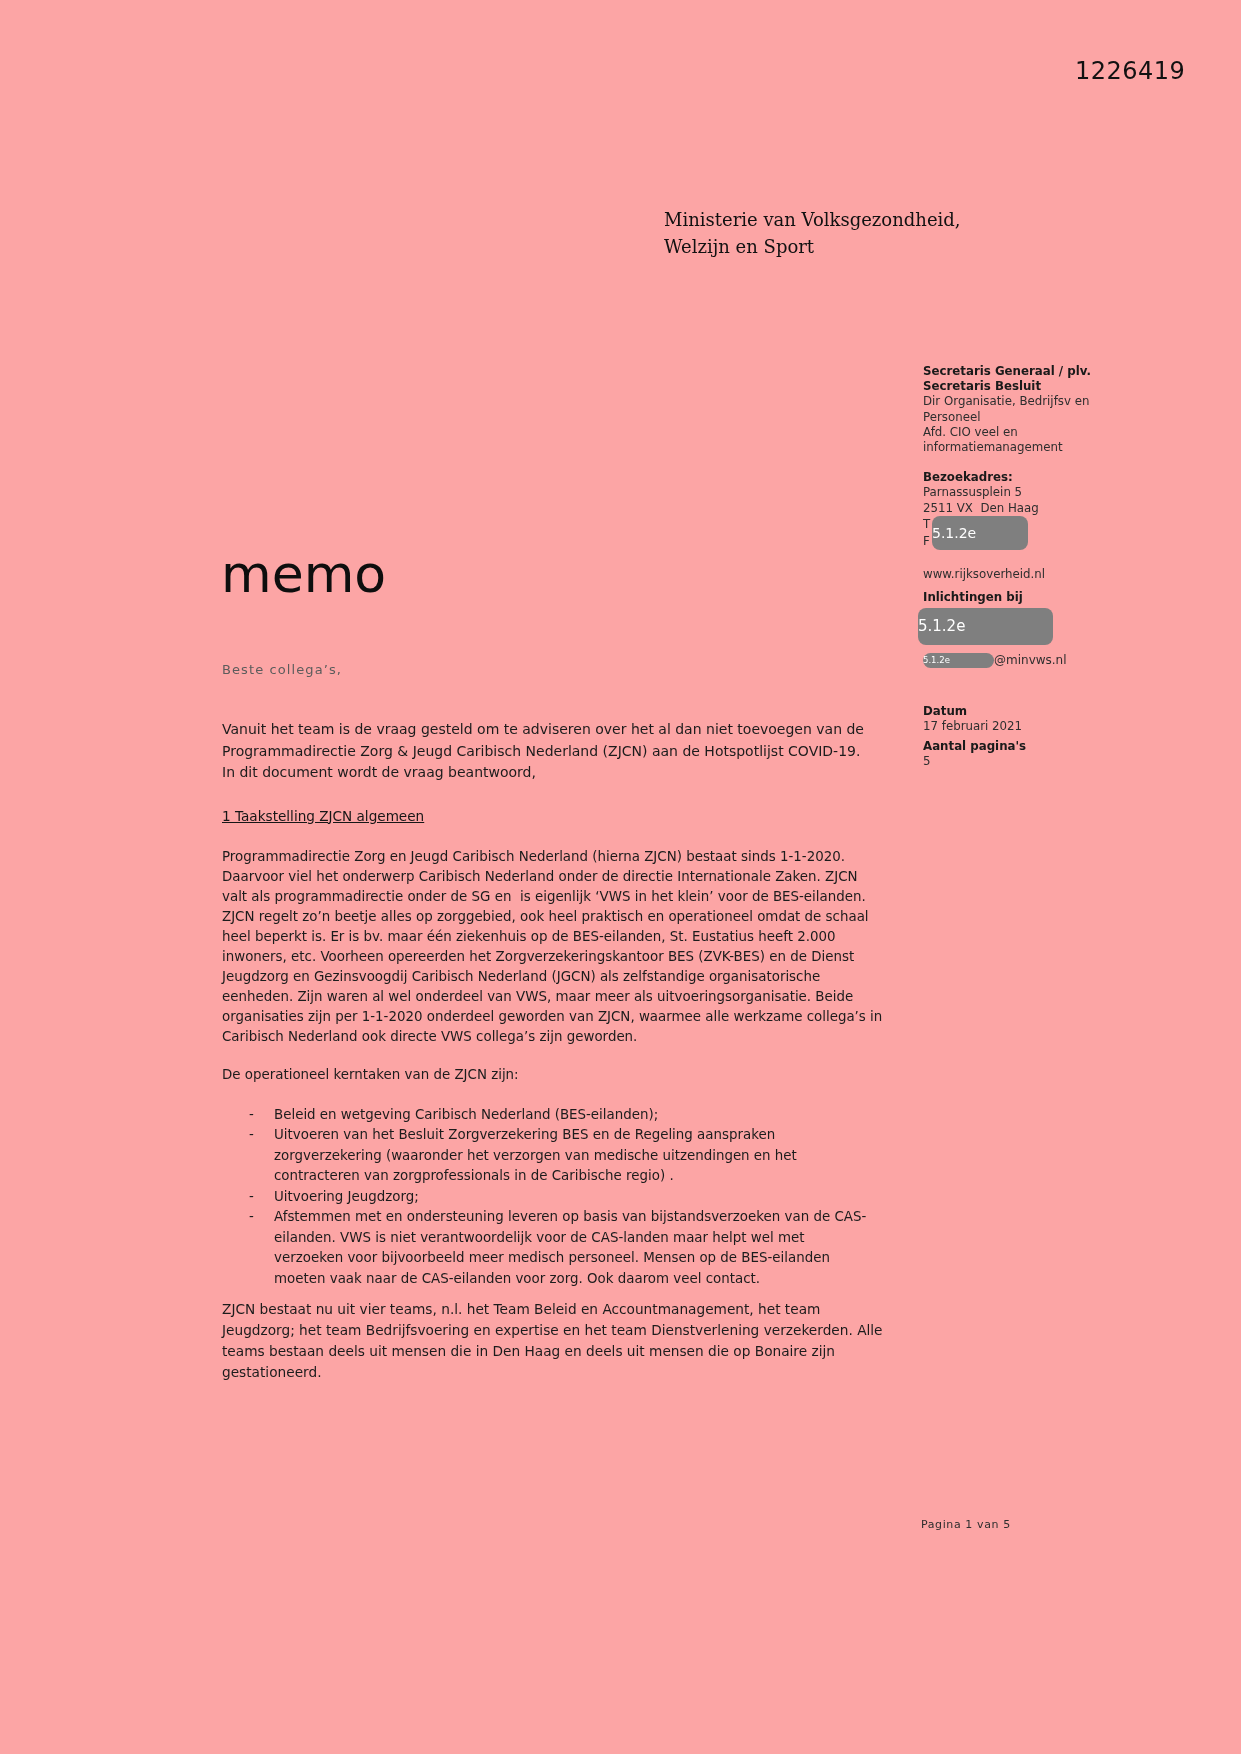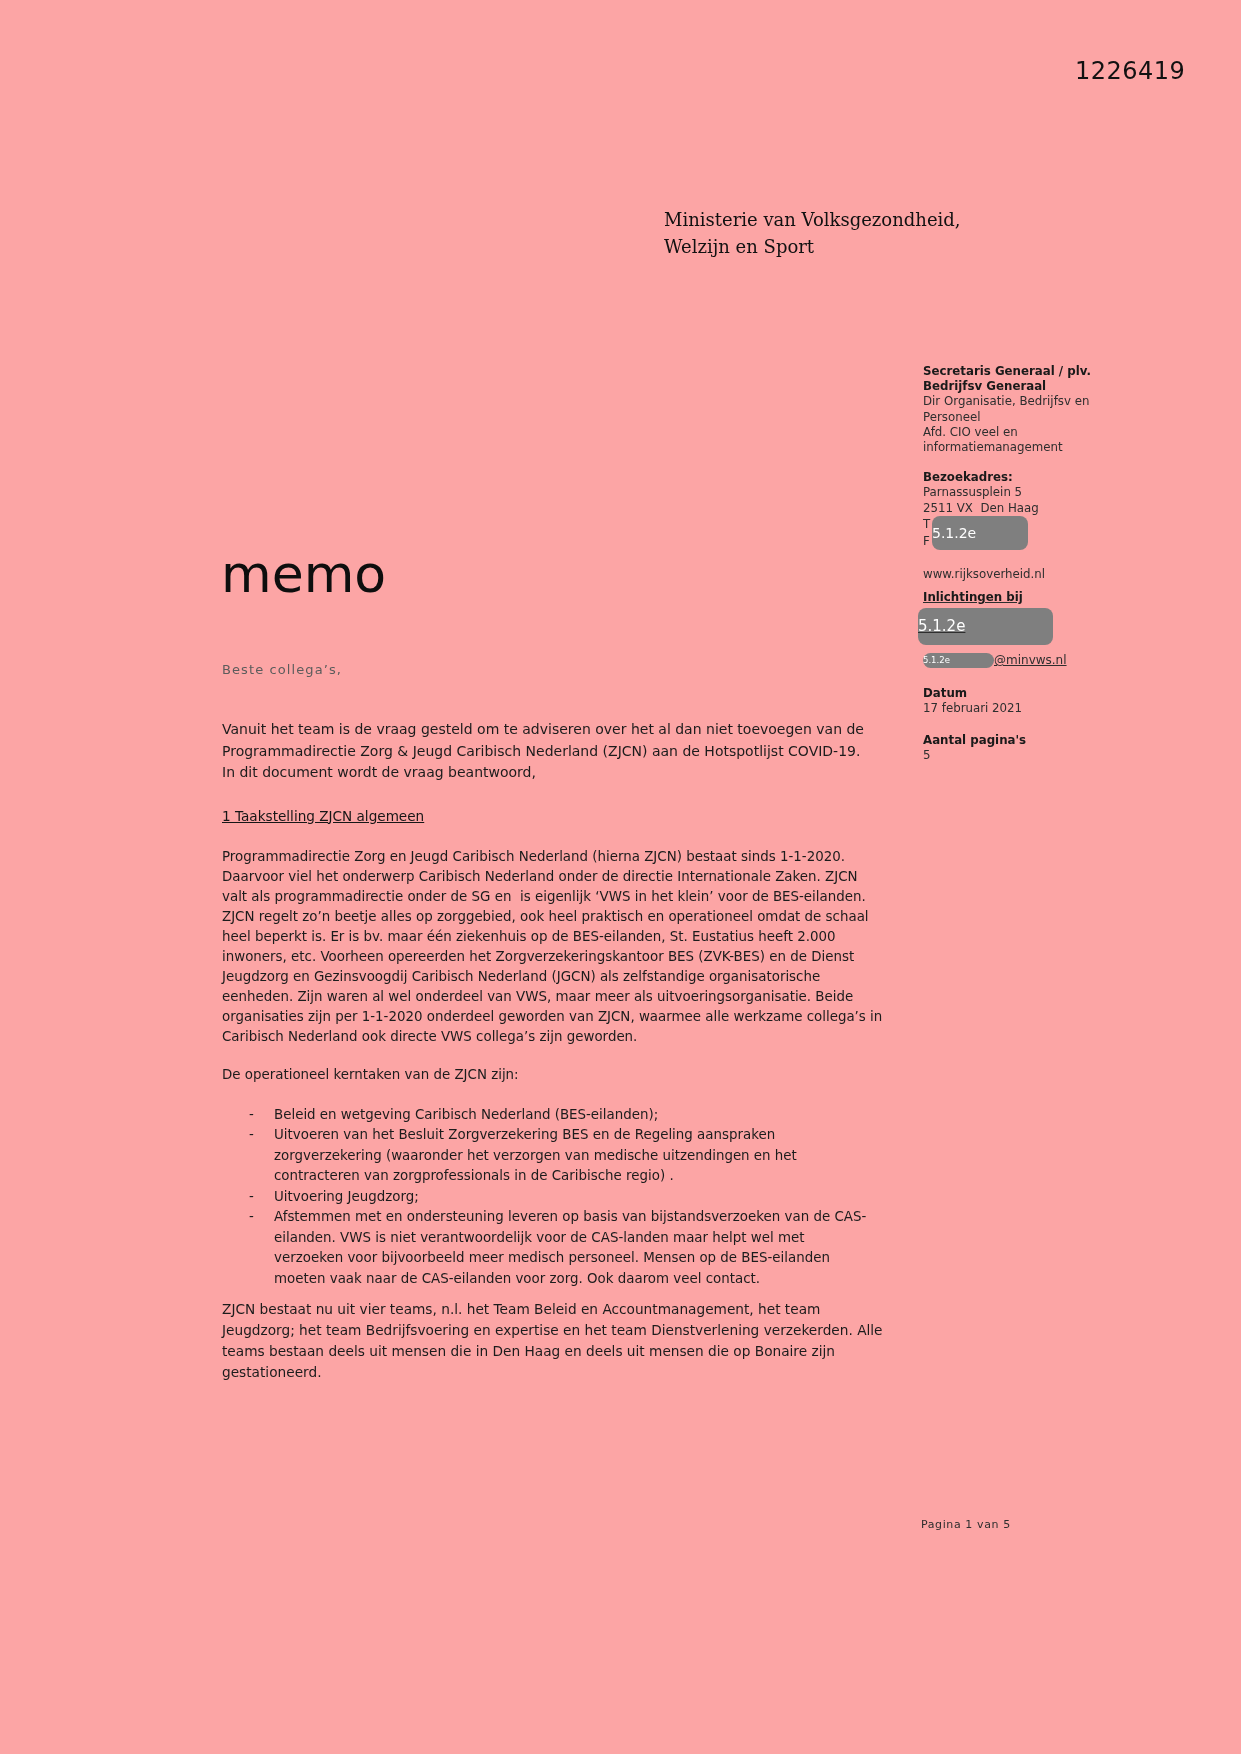--- a/index.html
+++ b/index.html
@@ -53,22 +53,22 @@
     font-size:11.8px;line-height:15.2px;color:#2e2e2e;
   }
   .sb-line{white-space:pre;}
   .sb-bold{font-weight:bold;color:#1a1a1a;}
   .sb-block{margin:0;}
   .mb-sender{margin-bottom:15px;}
   .mb-visit{margin-bottom:0px;}
   .tf-block{position:relative;height:34px;margin-bottom:17px;}
   .tf-block .sb-line{line-height:17px;}
   .website{margin-bottom:8px;}
-  .contact-block{margin-bottom:18px;text-decoration:underline;}
-  .date-block{margin-bottom:16px;}
+  .contact-block{margin-bottom:36px;}
+  .date-block{margin-bottom:4px;}
 
   .redaction{
     background:#7f7f7f;color:#ffffff;text-align:left;
     font-family:"DejaVu Sans",sans-serif;
     border-radius:8px;
   }
   .redaction-tf{
     position:absolute;left:9px;top:0;width:96px;height:34px;
     line-height:34px;font-size:14px;
   }
@@ -127,21 +127,21 @@
         <span>Afstemmen met en ondersteuning leveren op basis van bijstandsverzoeken van de CAS-eilanden. VWS is niet verantwoordelijk voor de CAS-landen maar helpt wel met verzoeken voor bijvoorbeeld meer medisch personeel. Mensen op de BES-eilanden moeten vaak naar de CAS-eilanden voor zorg. Ook daarom veel contact.</span>
       </div>
     </div>
     <p class="para3">ZJCN bestaat nu uit vier teams, n.l. het Team Beleid en Accountmanagement, het team Jeugdzorg; het team Bedrijfsvoering en expertise en het team Dienstverlening verzekerden. Alle teams bestaan deels uit mensen die in Den Haag en deels uit mensen die op Bonaire zijn gestationeerd.</p>
   </div>
 
   <div class="sidebar">
 
     <div class="sb-block mb-sender">
       <div class="sb-line sb-bold">Secretaris Generaal / plv.</div>
-      <div class="sb-line sb-bold">Bedrijfsv Generaal</div>
+      <div class="sb-line sb-bold">Secretaris Besluit</div>
       <div class="sb-line">Dir Organisatie, Bedrijfsv en</div>
       <div class="sb-line">Personeel</div>
       <div class="sb-line">Afd. CIO veel en</div>
       <div class="sb-line">informatiemanagement</div>
     </div>
 
     <div class="sb-block mb-visit">
       <div class="sb-line sb-bold">Bezoekadres:</div>
       <div class="sb-line">Parnassusplein 5</div>
       <div class="sb-line">2511 VX  Den Haag</div>

